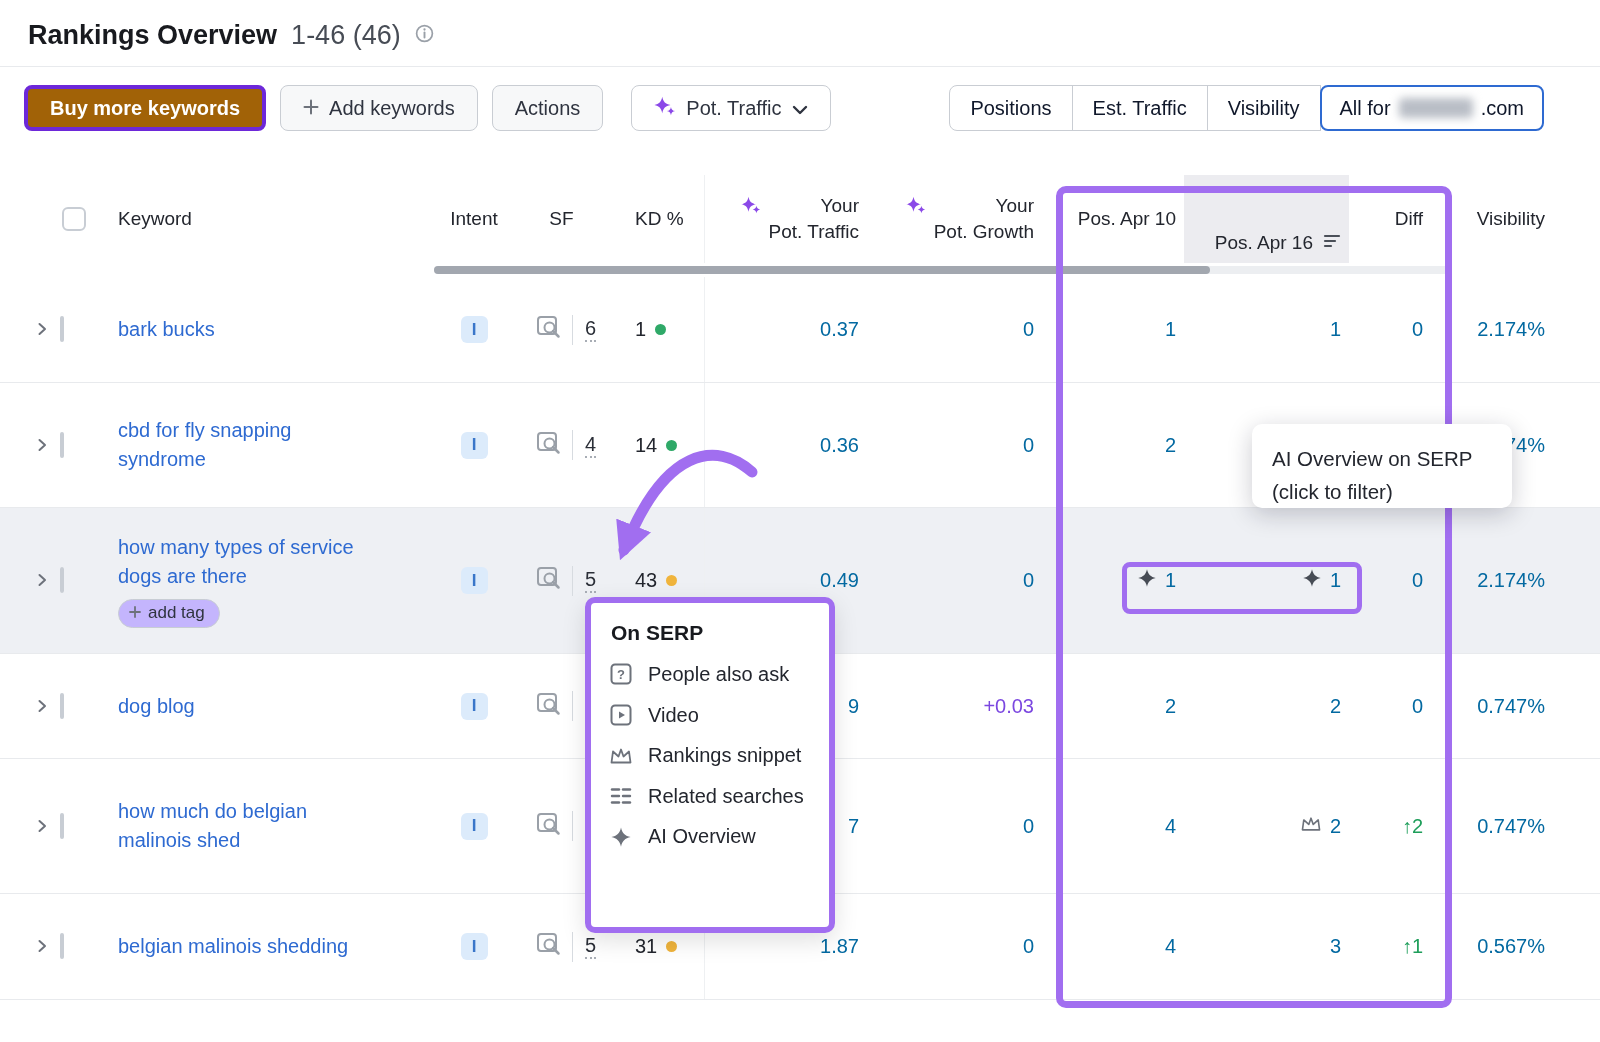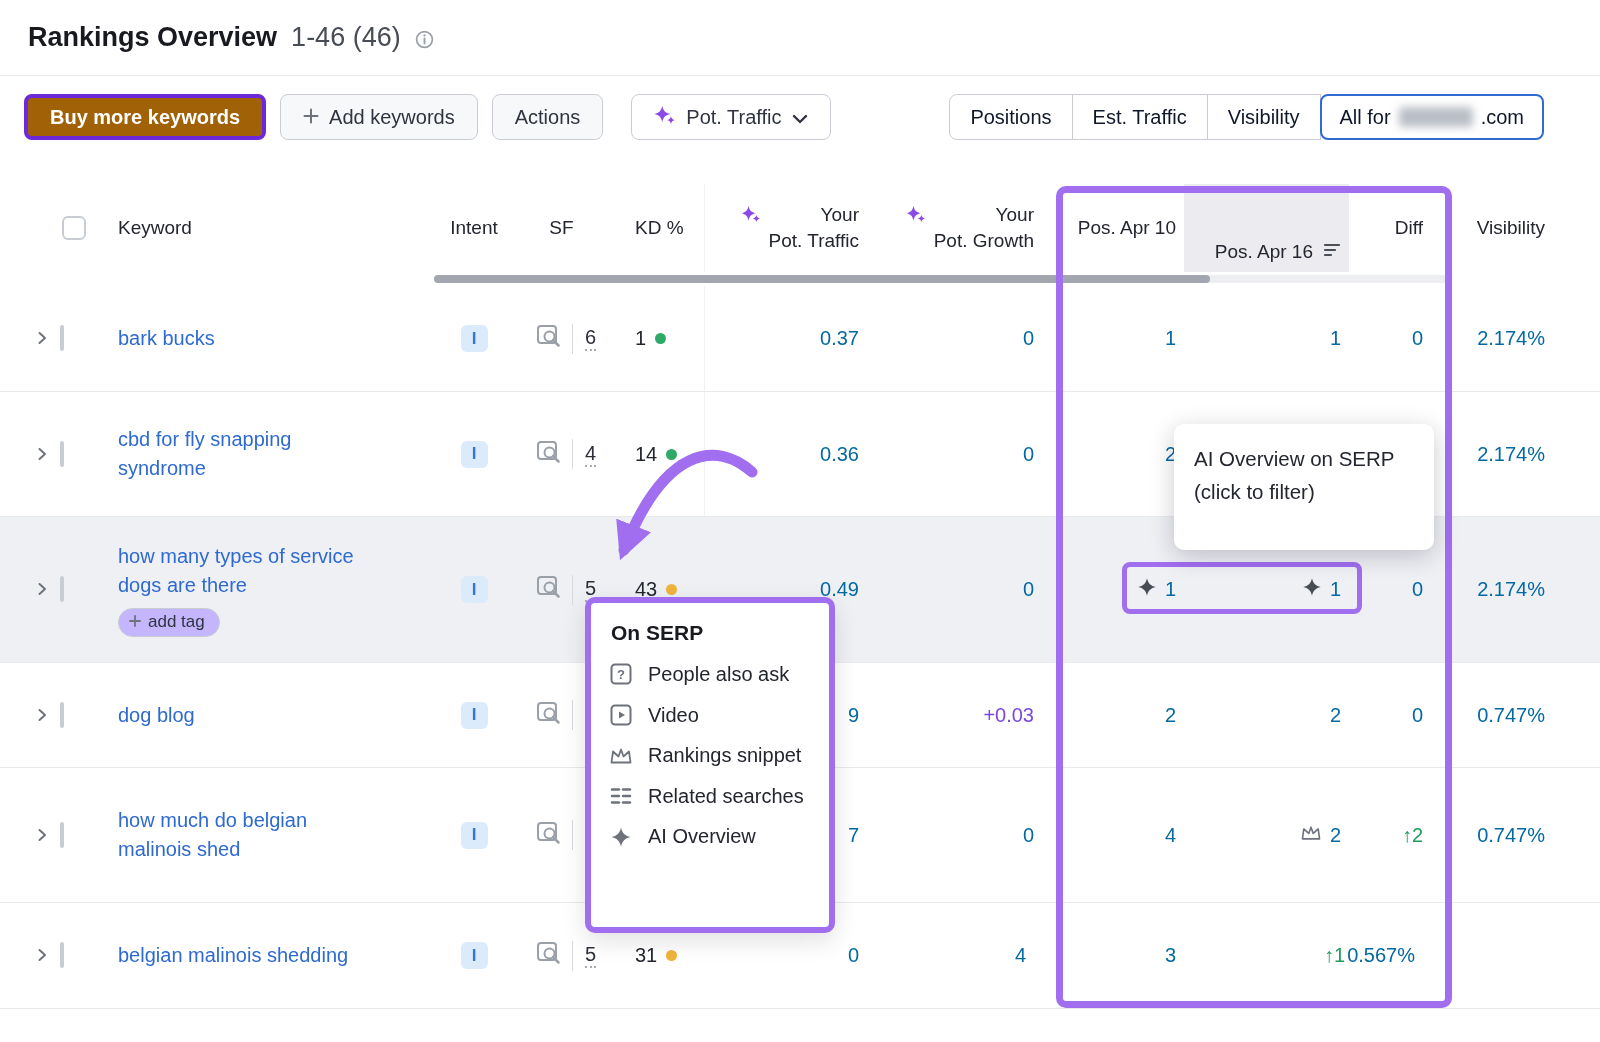--- a/index.html
+++ b/index.html
@@ -4,21 +4,21 @@
 <style>
   * { box-sizing: border-box; margin: 0; padding: 0; }
   html,body { width:1600px; height:1042px; }
   body {
     font-family: "Liberation Sans", sans-serif;
     background:#ffffff; color:#23262e;
     position:relative; overflow:hidden;
   }
 
   
-  .titlebar { display:flex; align-items:center; gap:14px; padding:20px 28px; height:76px; border-bottom:1px solid #e8eaed; }
+  .titlebar { display:flex; align-items:flex-start; gap:14px; padding:20px 28px; height:67px; border-bottom:1px solid #e8eaed; }
   .page-title { font-size:27px; font-weight:700; color:#181a1f; }
   .page-count { font-size:27px; font-weight:400; color:#474c55; }
   .info-ic { display:inline-flex; margin-top:4px; }
 
   
   .toolbar { display:flex; align-items:center; padding:18px 24px 16px 24px; height:80px; }
   .btn { height:46px; display:inline-flex; align-items:center; gap:10px; border-radius:8px; font-size:20px; padding:0 22px; cursor:pointer; white-space:nowrap; }
   .btn-green { background:#a16207; color:#ffffff; border:4px solid #6d28d9; font-weight:600; }
   .btn-gray  { background:#f7f8f9; color:#2f3440; border:1px solid #c9cdd3; margin-left:14px; }
   .btn-drop  { background:#ffffff; color:#2f3440; border:1px solid #c9cdd3; margin-left:28px; }
@@ -75,21 +75,21 @@
   
   .annot-rect-big { position:absolute; left:1056px; top:186px; width:396px; height:822px; border:7px solid #a16ef0; border-radius:10px; z-index:30; pointer-events:none; }
   .annot-rect-small { position:absolute; left:1122px; top:562px; width:240px; height:52px; border:5px solid #a16ef0; border-radius:8px; z-index:35; pointer-events:none; }
   .arrow-overlay { position:absolute; left:0; top:0; width:1600px; height:1042px; z-index:45; pointer-events:none; }
 
   .serp-popup { position:absolute; left:585px; top:597px; width:250px; height:336px; background:#fff; border:6px solid #a16ef0; border-radius:10px; z-index:40; padding:16px 18px; box-shadow:0 8px 24px rgba(0,0,0,.12); }
   .serp-popup-title { font-size:21px; font-weight:700; color:#181a1f; margin:2px 0 6px 2px; }
   .serp-item { display:flex; align-items:center; gap:15px; margin-top:17px; font-size:20px; color:#23262e; cursor:pointer; }
   .serp-item .ic { display:inline-flex; width:24px; justify-content:center; }
 
-  .tooltip { position:absolute; left:1174px; top:424px; width:260px; height:126px; background:#fff; border-radius:10px; box-shadow:0 6px 24px rgba(20,20,43,.22); z-index:50; padding:18px 0 0 20px; font-size:20.5px; line-height:1.62; color:#23262e; }
+  .tooltip { position:absolute; left:1252px; top:424px; width:260px; height:84px; background:#fff; border-radius:10px; box-shadow:0 6px 24px rgba(20,20,43,.22); z-index:50; padding:18px 0 0 20px; font-size:20.5px; line-height:1.62; color:#23262e; }
 </style>
 </head>
 <body>
 
 <div class="titlebar">
   <span class="page-title">Rankings Overview</span>
   <span class="page-count">1-46 (46)</span>
   <span class="info-ic">
     <svg width="19" height="19" viewBox="0 0 20 20">
         <circle cx="10" cy="10" r="8.3" fill="none" stroke="#9aa0a8" stroke-width="1.8"></circle>
@@ -372,20 +372,21 @@
             <circle cx="13.5" cy="12.5" r="5" fill="#ffffff" stroke="#9aa0a8" stroke-width="2"></circle>
             <line x1="17" y1="16" x2="22.5" y2="21.5" stroke="#9aa0a8" stroke-width="2.5" stroke-linecap="round"></line>
           </svg></span>
       <span class="sf-divider"></span>
       <span class="sf-num">5</span>
     </div>
     <div class="c-kd">
         <span>31</span>
         <span class="dot dot-yellow"></span>
       </div>
+    <div class="c-num col-traffic">1.87</div>
     <div class="c-num">0</div>
     <div class="c-num pad-r8">4</div>
     <div class="c-num pad-r8">3</div>
     <div class="c-num pad-r4 diff-up">↑1</div>
     <div class="c-num pad-r12">0.567%</div>
   </div>
 
 </div>
 
 <div class="annot-rect-big"></div>

